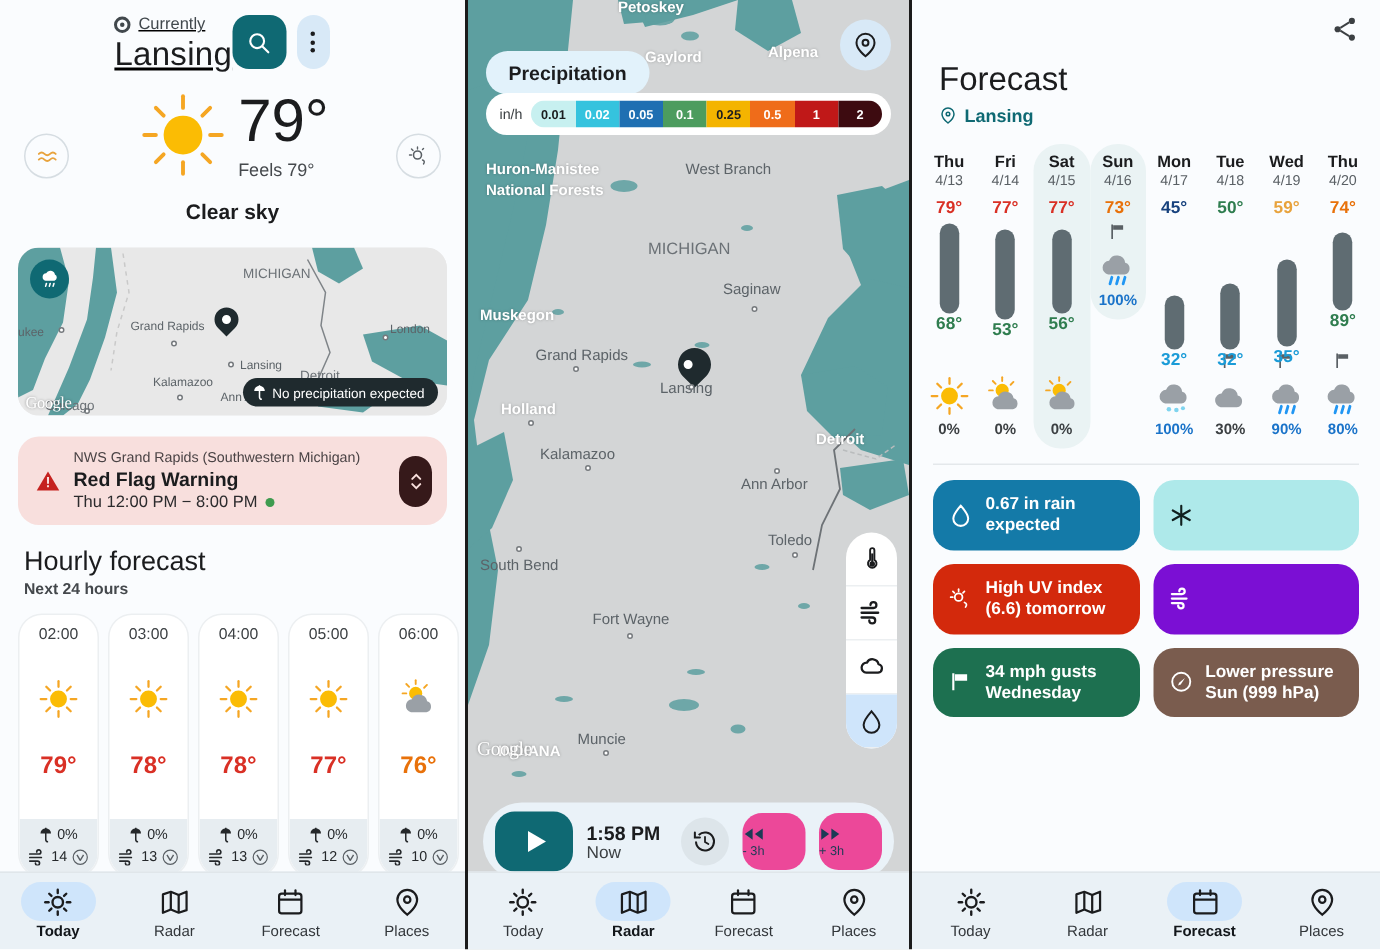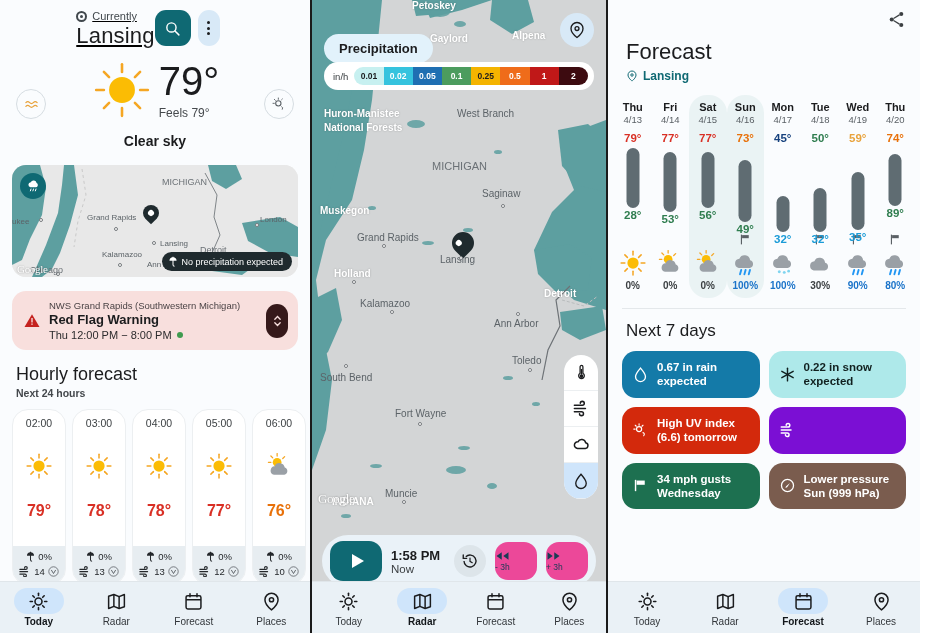--- a/index.html
+++ b/index.html
@@ -765,21 +765,21 @@
       <span>Lansing</span>
     </div>
 
     <div class="days-row" id="days-row">
   <div class="day-col ">
     <div class="d-name">Thu</div>
     <div class="d-date">4/13</div>
     <div class="d-high" style="color:#d93025">79°</div>
     <div class="bar-area">
       <div class="t-bar" style="top:4px;height:60px"></div>
-      <div class="low-pos" style="top:65px;color:#2f7d4f;font-size:11.5px;font-weight:bold">28°</div>
+      <div class="low-pos" style="top:65px;color:#2f7d4f;font-size:11.5px;font-weight:bold">68°</div>
     </div>
     <div class="flag-row"></div>
     <div class="d-icon">
             <svg width="30" height="30" viewBox="0 0 48 48">
               <circle cx="24" cy="24" r="9" fill="#fbbc04"></circle>
               <g stroke="#f5a623" stroke-width="2.4" stroke-linecap="round">
                 <line x1="24" y1="5" x2="24" y2="11"></line>
                 <line x1="24" y1="37" x2="24" y2="43"></line>
                 <line x1="5" y1="24" x2="11" y2="24"></line>
                 <line x1="37" y1="24" x2="43" y2="24"></line>
@@ -835,24 +835,20 @@
               </g>
               <path d="M16 38 a7 7 0 0 1 1 -13.8 a8.6 8.6 0 0 1 16.2 2.2 a6 6 0 0 1 -.7 11.6 Z" fill="#9aa0a6"></path>
             </svg>
           </div>
     <div class="d-pop" style="color:#3c4043">0%</div>
   </div>
   <div class="day-col weekend">
     <div class="d-name">Sun</div>
     <div class="d-date">4/16</div>
     <div class="d-high" style="color:#e8710a">73°</div>
-    <div class="bar-area">
-      <div class="t-bar" style="top:16px;height:62px"></div>
-      <div class="low-pos" style="top:79px;color:#2f7d4f;font-size:11.5px;font-weight:bold">49°</div>
-    </div>
     <div class="flag-row">
             <svg width="13" height="13" viewBox="0 0 16 16">
               <line x1="3" y1="2" x2="3" y2="14" stroke="#5a6065" stroke-width="1.4"></line>
               <path d="M3.8 2.6 L12 2.6 L12 6.4 L3.8 6.4 Z" fill="#5a6065"></path>
             </svg>
           </div>
     <div class="d-icon">
             <svg width="30" height="30" viewBox="0 0 48 48">
               <path d="M14 32 a7.5 7.5 0 0 1 1 -14.8 a9 9 0 0 1 17.2 2.3 a6.4 6.4 0 0 1 -.8 12.5 Z" fill="#9aa0a6"></path>
               <g stroke="#2196f3" stroke-width="3" stroke-linecap="round">
@@ -954,41 +950,39 @@
                 <line x1="25" y1="35" x2="23" y2="42"></line>
                 <line x1="32" y1="35" x2="30" y2="42"></line>
               </g>
             </svg>
           </div>
     <div class="d-pop" style="color:#1a73c9">80%</div>
   </div>
       </div>
 
     <div class="divider"></div>
-    <div class="n7-title">Next 7 days</div>
     <div class="chips" id="chips-grid">
   <div class="chip" style="background:#147aa8;color:#ffffff">
     <span style="color:#ffffff;flex:0 0 auto;display:flex">
             <svg width="17" height="17" viewBox="0 0 24 24">
               <path d="M12 3 C12 3 5 11 5 15 a7 7 0 0 0 14 0 c0 -4 -7 -12 -7 -12 z" fill="none" stroke="currentColor" stroke-width="1.9"></path>
             </svg>
           </span>
     <span class="chip-text">0.67 in rain expected</span>
   </div>
   <div class="chip" style="background:#aee9ea;color:#11201f">
     <span style="color:#11201f;flex:0 0 auto;display:flex">
             <svg width="17" height="17" viewBox="0 0 24 24">
               <g stroke="currentColor" stroke-width="2" stroke-linecap="round">
                 <line x1="12" y1="3" x2="12" y2="21"></line>
                 <line x1="4" y1="7.5" x2="20" y2="16.5"></line>
                 <line x1="20" y1="7.5" x2="4" y2="16.5"></line>
               </g>
             </svg>
           </span>
-    <span class="chip-text">0.22 in snow expected</span>
   </div>
   <div class="chip" style="background:#d3290c;color:#ffffff">
     <span style="color:#ffffff;flex:0 0 auto;display:flex">
             <svg width="17" height="17" viewBox="0 0 24 24">
               <circle cx="10" cy="10" r="3.6" fill="none" stroke="currentColor" stroke-width="1.7"></circle>
               <g stroke="currentColor" stroke-width="1.6" stroke-linecap="round">
                 <line x1="10" y1="2.5" x2="10" y2="4.5"></line>
                 <line x1="2.5" y1="10" x2="4.5" y2="10"></line>
                 <line x1="4.6" y1="4.6" x2="6" y2="6"></line>
                 <line x1="15.5" y1="4.6" x2="14.1" y2="6"></line>

